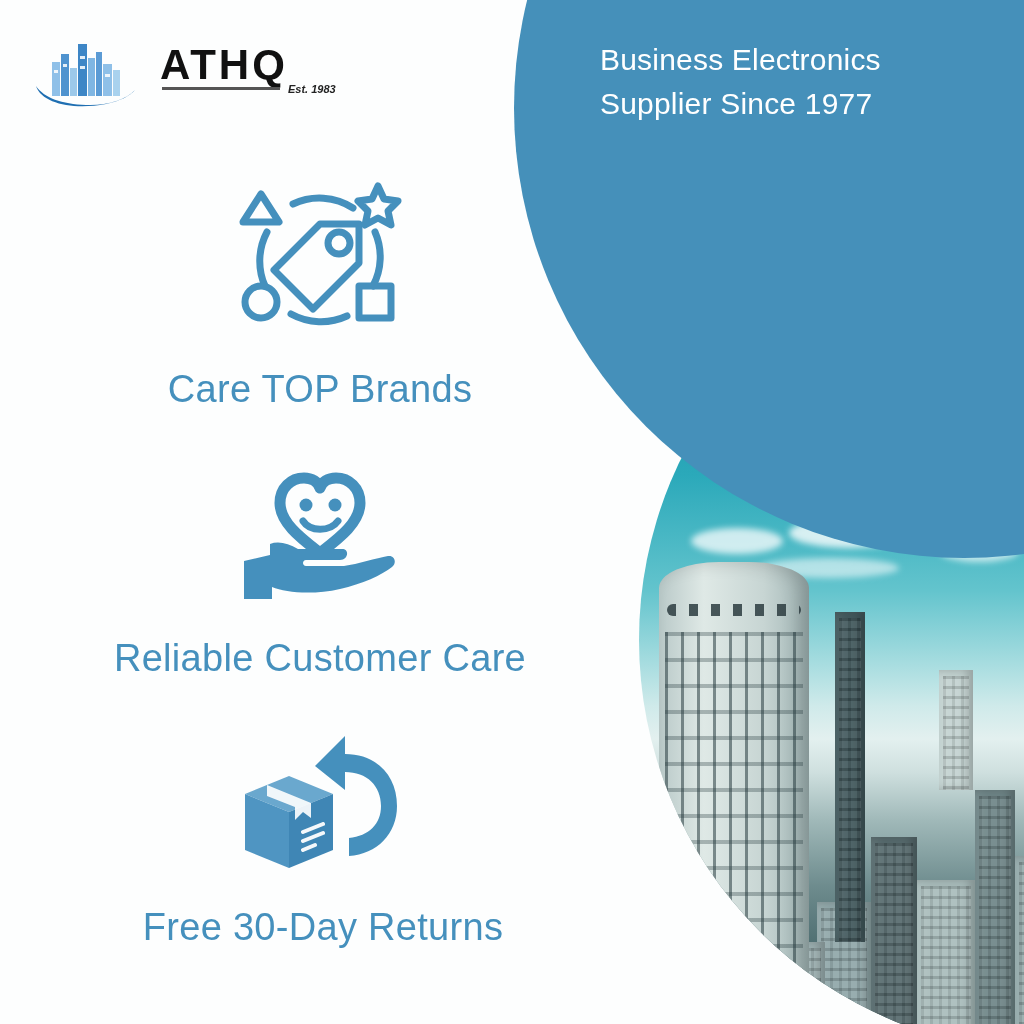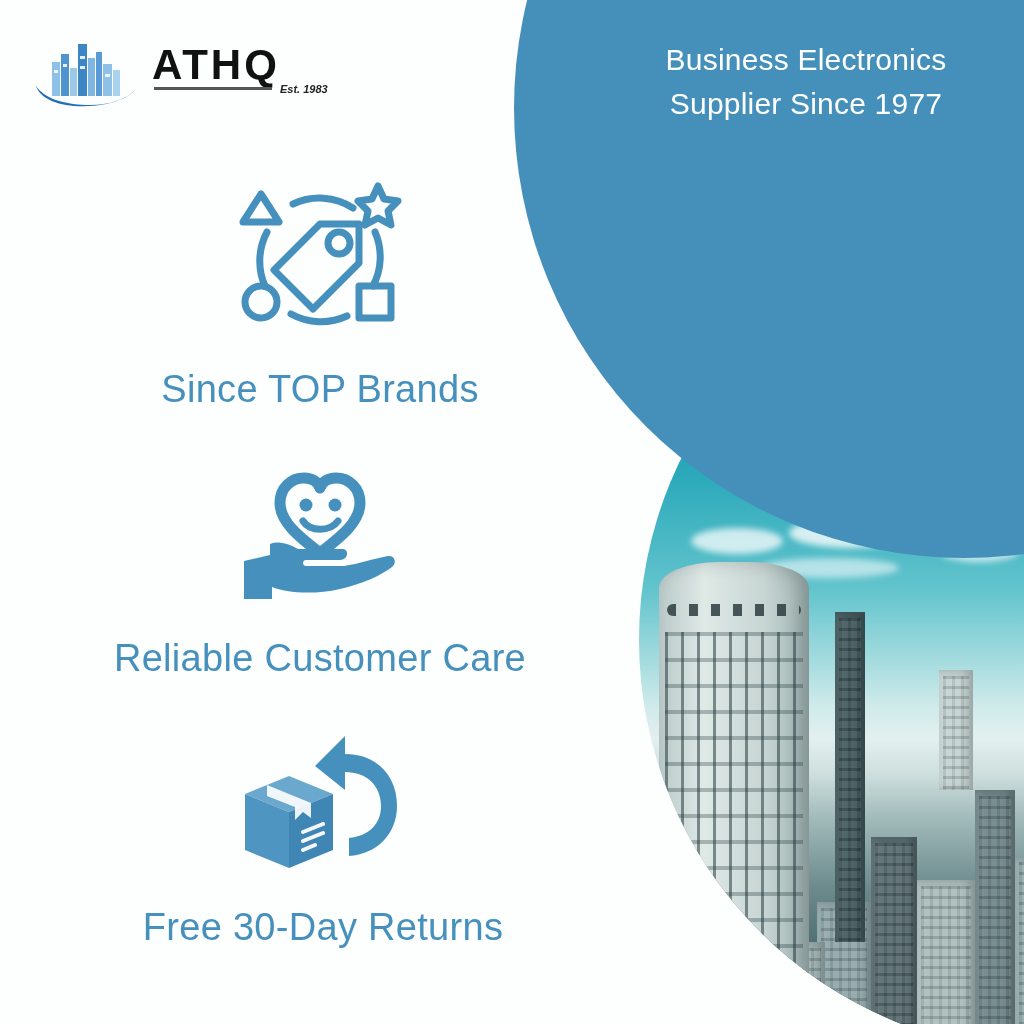--- a/index.html
+++ b/index.html
@@ -30,21 +30,21 @@
     height: 900px;
     border-radius: 50%;
     background: #4590ba;
   }
 
   .banner-text {
     position: absolute;
     left: 600px;
     top: 38px;
     width: 412px;
-    text-align: center;
+    text-align: left;
     color: #ffffff;
     font-size: 30px;
     line-height: 1.45;
     font-weight: 400;
     letter-spacing: 0.2px;
   }
   .banner-text div { white-space: nowrap; }
 
   
   .photo-circle {
@@ -139,21 +139,21 @@
       repeating-linear-gradient(180deg, rgba(30,50,54,0.30) 0 4px, transparent 4px 26px);
   }
 
   
   .logo {
     position: absolute;
     left: 34px;
     top: 34px;
     display: flex;
     align-items: center;
-    gap: 14px;
+    gap: 22px;
   }
   .logo-mark { width: 104px; height: 76px; display: block; }
   .logo-word { position: relative; }
   .logo-word svg { display: block; }
 
   
   .features {
     position: absolute;
     left: 0;
     top: 180px;
@@ -262,21 +262,21 @@
           <path d="M112 136 A62 62 0 0 1 56 134"></path>
           <path d="M30 106 A62 62 0 0 1 32 52"></path>
           <path d="M85 44 L124 44 L124 83 L78 129 L39 90 Z"></path>
           <circle cx="104" cy="63" r="11"></circle>
           <path d="M26 14 L44 42 L8 42 Z"></path>
           <circle cx="26" cy="122" r="16"></circle>
           <rect x="124" y="106" width="32" height="32"></rect>
           <path d="M143 6 L149 19 L163 21 L153 31 L156 45 L143 38 L130 45 L133 31 L123 21 L137 19 Z"></path>
         </g>
       </svg>
-      <div class="feature-label">Since TOP Brands</div>
+      <div class="feature-label">Care TOP Brands</div>
     </div>
 
     <div class="feature f2">
       <svg class="feature-icon" width="160" height="146" viewBox="0 0 160 146">
         <path d="M80 92 C62 78, 40 62, 40 42 C40 27, 51 17, 64 17 C72 17, 78 21, 80 27 C82 21, 88 17, 96 17 C109 17, 120 27, 120 42 C120 62, 98 78, 80 92 Z" fill="none" stroke="#4590bd" stroke-width="11" stroke-linejoin="round"></path>
         <circle cx="66" cy="44" r="6.5" fill="#4590bd"></circle>
         <circle cx="95" cy="44" r="6.5" fill="#4590bd"></circle>
         <path d="M63 60 C70 71, 90 71, 98 60" fill="none" stroke="#4590bd" stroke-width="7" stroke-linecap="round"></path>
         <path d="M4 100 L4 138 L32 138 L32 126 C46 132, 74 134, 100 128 C122 123, 142 114, 152 106 C157 102, 155 94, 148 95 C136 97, 118 103, 104 105 L66 105 C62 105, 62 99, 66 99 L100 99 C108 99, 110 88, 102 88 L58 88 C48 82, 38 80, 30 83 L30 94 Z" fill="#4590bd"></path>
       </svg>

